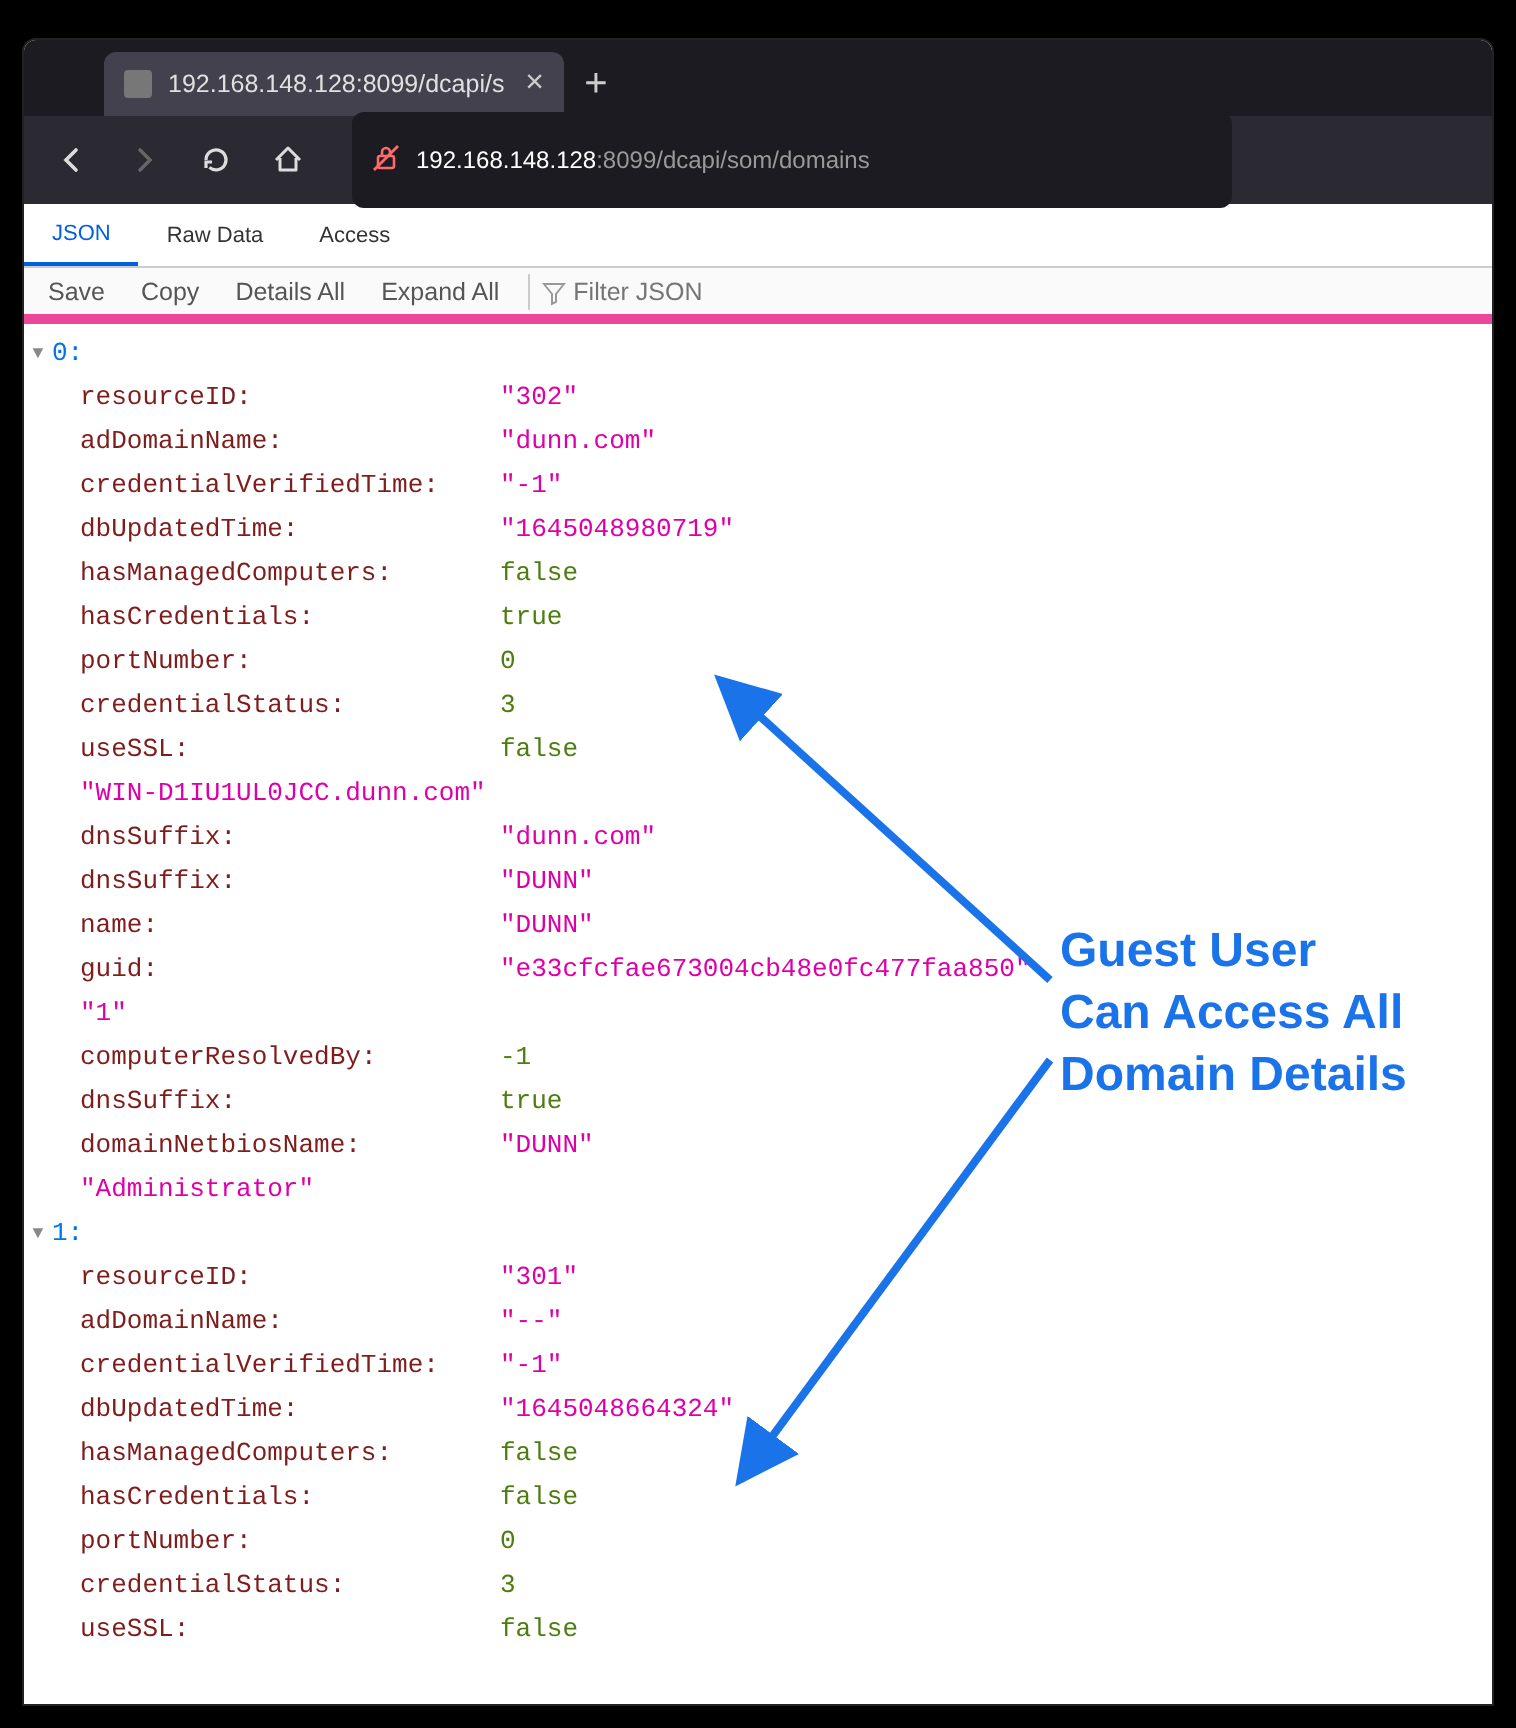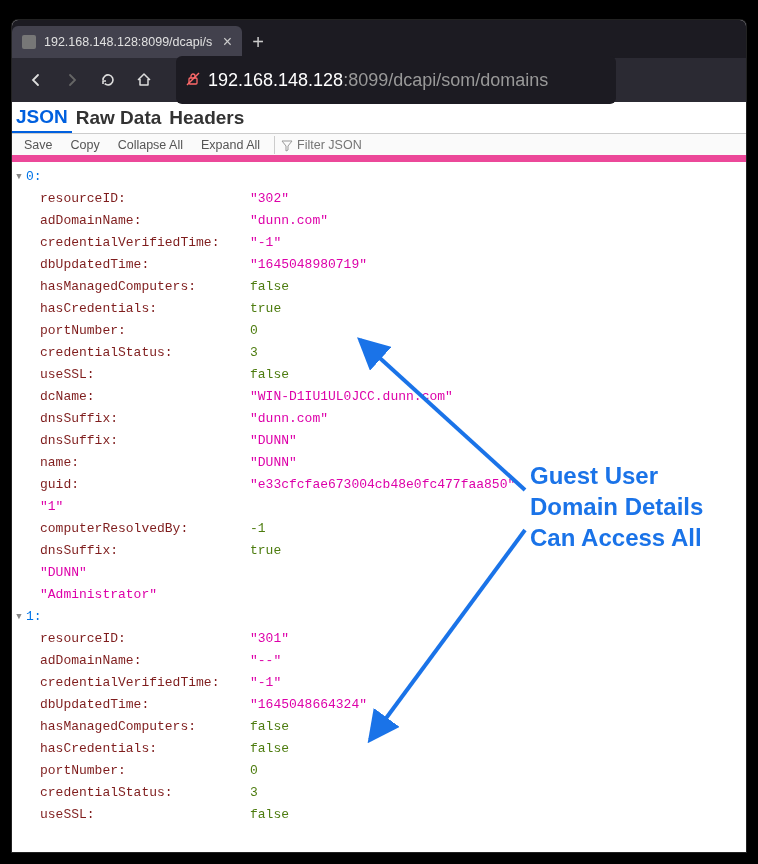--- a/index.html
+++ b/index.html
@@ -19,20 +19,21 @@
   border-radius: 6px 6px 0 0;
   overflow: hidden;
   box-shadow: 0 0 0 1px #222;
 }
 
 .tabstrip {
   height: 38px;
   background: #1c1b22;
   display: flex;
   align-items: flex-end;
+  padding-left: 40px;
 }
 .tab {
   background: #42414d;
   color: #e0e0e0;
   height: 32px;
   width: 230px;
   border-radius: 6px 6px 0 0;
   display: flex;
   align-items: center;
   padding: 0 10px;
@@ -69,49 +70,48 @@
 .urlbar {
   flex: 0 0 440px;
   margin-left: 12px;
   height: 48px;
   background: #1c1b22;
   border-radius: 6px;
   display: flex; align-items: center;
   padding: 0 10px;
   gap: 8px;
   color: #bbb;
-  font-size: 18px;
+  font-size: 12px;
 }
 .lock-icon { color: #ff6a6a; font-size: 13px; }
 .url-host { color: #fff; }
 .url-rest { color: #999; }
 
 .jv-tabs {
   height: 32px;
   border-bottom: 1px solid #ccc;
   display: flex;
   align-items: stretch;
   background: #fff;
 }
 .jv-tab {
-  padding: 0 4px;
+  padding: 0 14px;
   display: flex; align-items: center;
-  font-size: 19px;
+  font-size: 11px;
   color: #333;
   cursor: pointer;
-  font-weight: bold;
 }
 .jv-tab.active {
   color: #0060df;
   border-bottom: 2px solid #0060df;
 }
 
 .jv-toolbar {
   height: 28px;
-  border-bottom: 7px solid #ec4899;
+  border-bottom: 5px solid #ec4899;
   display: flex;
   align-items: center;
   padding: 0 4px;
   gap: 2px;
   font-size: 12.5px;
   color: #555;
   background: #fafafa;
 }
 .jv-tool { padding: 2px 8px; cursor: pointer; }
 .jv-sep { width:1px; height:18px; background:#ccc; margin: 0 4px; }
@@ -208,27 +208,27 @@
       </span>
       <span>
         <span class="url-host">192.168.148.128</span><span class="url-rest">:8099/dcapi/som/domains</span>
       </span>
     </div>
   </div>
 
   <div class="jv-tabs">
     <div class="jv-tab active">JSON</div>
     <div class="jv-tab">Raw Data</div>
-    <div class="jv-tab">Headers</div>
+    <div class="jv-tab">Access</div>
   </div>
 
   <div class="jv-toolbar">
     <span class="jv-tool">Save</span>
     <span class="jv-tool">Copy</span>
-    <span class="jv-tool">Collapse All</span>
+    <span class="jv-tool">Details All</span>
     <span class="jv-tool">Expand All</span>
     <span class="jv-sep"></span>
     <span class="jv-filter">
       <svg width="12" height="12" viewBox="0 0 12 12">
           <path d="M1 1h10L7 6v4l-2 1V6z" fill="none" stroke="#999" stroke-width="1"></path>
         </svg>
       <input type="text" placeholder="Filter JSON" style="">
     </span>
   </div>
 
@@ -287,21 +287,20 @@
       </div>
       <div class="row">
         <span class="pad"></span>
         <span class="pad"></span>
         <span class="key">useSSL</span>
         <span class="val-bool">false</span>
       </div>
       <div class="row">
         <span class="pad"></span>
         <span class="pad"></span>
-        <span class="key">dcName</span>
         <span class="val-str">"WIN-D1IU1UL0JCC.dunn.com"</span>
       </div>
       <div class="row">
         <span class="pad"></span>
         <span class="pad"></span>
         <span class="key">dnsSuffix</span>
         <span class="val-str">"dunn.com"</span>
       </div>
       <div class="row">
         <span class="pad"></span>
@@ -334,20 +333,21 @@
       </div>
       <div class="row">
         <span class="pad"></span>
         <span class="pad"></span>
         <span class="key">dnsSuffix</span>
         <span class="val-bool">true</span>
       </div>
       <div class="row">
         <span class="pad"></span>
         <span class="pad"></span>
+        <span class="key">domainNetbiosName</span>
         <span class="val-str">"DUNN"</span>
       </div>
       <div class="row">
         <span class="pad"></span>
         <span class="pad"></span>
         <span class="val-str">"Administrator"</span>
       </div>
       <div class="row">
         <span class="triangle">▼</span>
         <span class="idx">1:</span>
@@ -404,22 +404,22 @@
         <span class="pad"></span>
         <span class="pad"></span>
         <span class="key">useSSL</span>
         <span class="val-bool">false</span>
       </div>
     </div>
 </div>
 
 <div class="annotation">
   <div>Guest User</div>
+  <div>Can Access All</div>
   <div>Domain Details</div>
-  <div>Can Access All</div>
 </div>
 
 <svg class="arrows">
   <defs>
     <marker id="ah" markerWidth="8" markerHeight="8" refX="7" refY="4" orient="auto">
       <path d="M0,0 L8,4 L0,8 z" fill="#1a73e8"></path>
     </marker>
   </defs>
   <line x1="525" y1="490" x2="360" y2="340" stroke="#1a73e8" stroke-width="4" marker-end="url(#ah)"></line>
   <line x1="525" y1="530" x2="370" y2="740" stroke="#1a73e8" stroke-width="4" marker-end="url(#ah)"></line>

